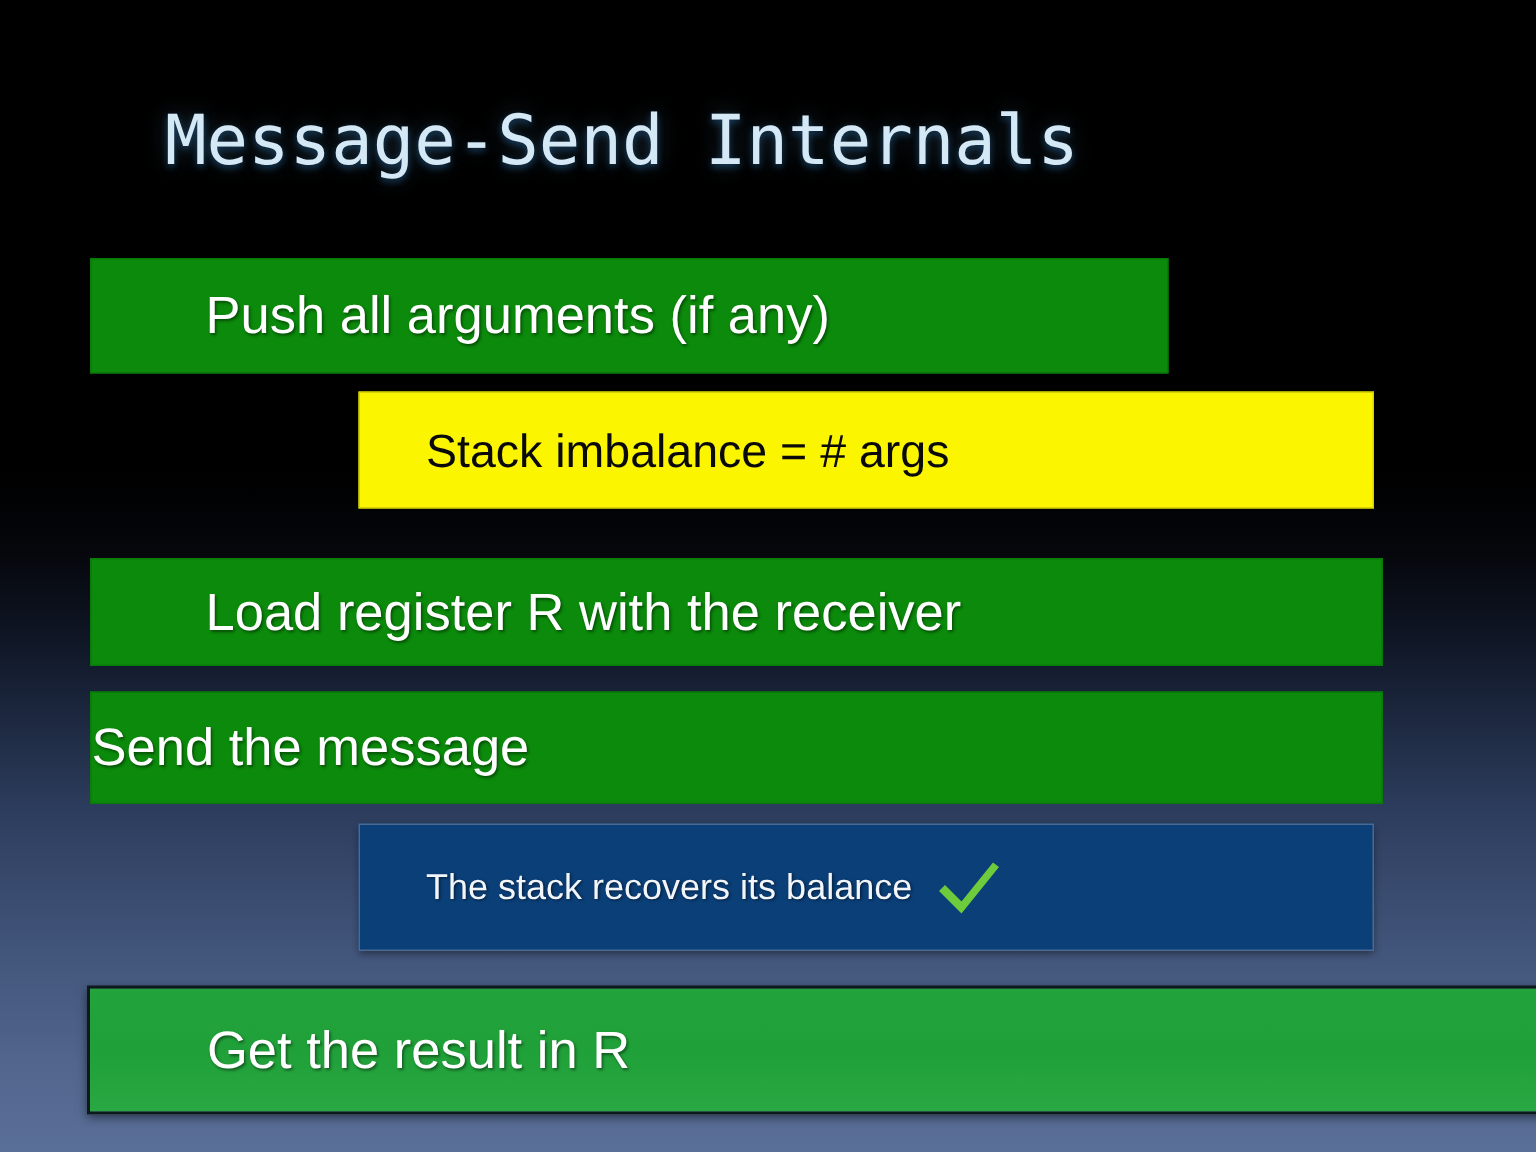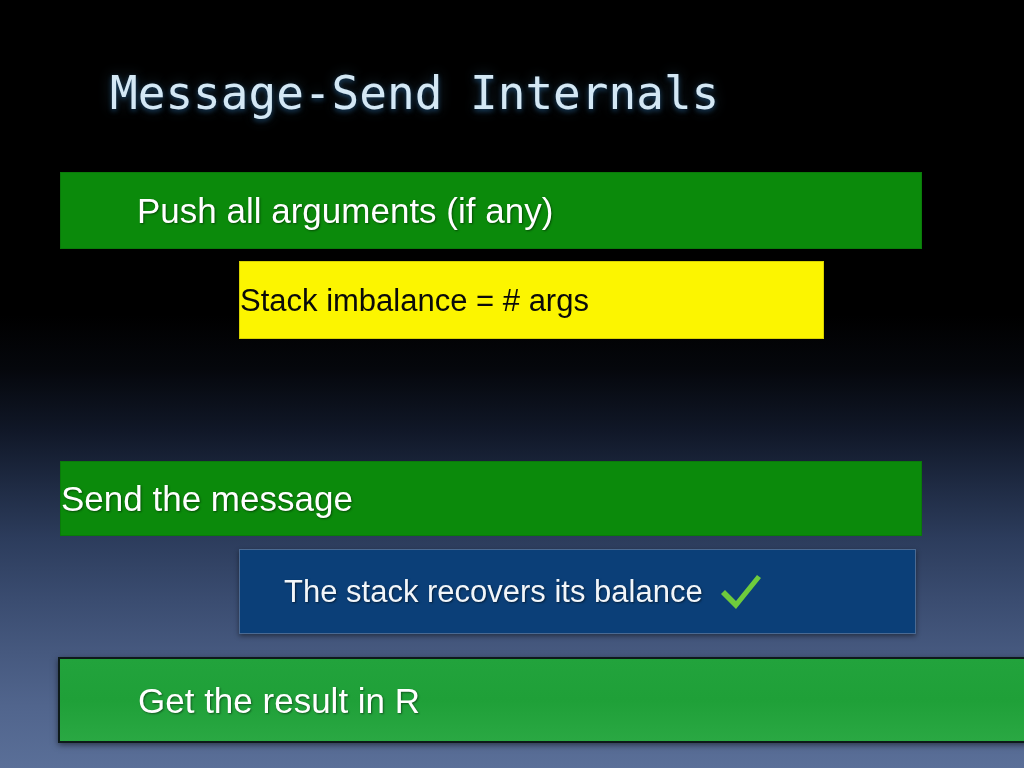--- a/index.html
+++ b/index.html
@@ -82,21 +82,21 @@
   }
 
   
   .box-navy {
     background: #0b3f78;
     border: 1px solid #4a6a93;
     box-shadow: 0 2px 5px rgba(0,0,0,0.45);
   }
   .box-navy .step-label {
     color: #f2f6fa;
-    font-size: 31px;
+    font-size: 24px;
     text-shadow: 1px 1px 2px rgba(0,0,0,0.5);
   }
 
   
   .box-green-bright {
     background: linear-gradient(to bottom, #22a33c 0%, #1fa038 50%, #2aa843 100%);
     border: 2px solid #0d1a1a;
     box-shadow: 0 2px 6px rgba(0,0,0,0.5);
   }
   .box-green-bright .step-label {
@@ -114,28 +114,31 @@
     flex: 0 0 auto;
   }
 </style>
 </head>
 <body>
 
 <div id="slide">
 
   <div id="slide-title">Message-Send Internals</div>
 
-  <div class="step-box box-green-dark" style="left:60px; top:172px; width:862px; height:77px; padding-left:76px;">
+  <div class="step-box box-green-dark" style="left:60px; top:172px; width:719px; height:77px; padding-left:76px;">
     <span class="step-label">Push all arguments (if any)</span>
   </div>
 
-  <div class="step-box box-yellow" style="left:239px; top:261px; width:585px; height:78px; ">
+  <div class="step-box box-yellow" style="left:239px; top:261px; width:677px; height:78px; padding-left:44px;">
     <span class="step-label">Stack imbalance = # args</span>
   </div>
 
+  <div class="step-box box-green-dark" style="left:60px; top:372px; width:862px; height:72px; padding-left:76px;">
+    <span class="step-label">Load register R with the receiver</span>
+  </div>
 
   <div class="step-box box-green-dark" style="left:60px; top:461px; width:862px; height:75px; ">
     <span class="step-label">Send the message</span>
   </div>
 
   <div class="step-box box-navy" style="left:239px; top:549px; width:677px; height:85px; padding-left:44px;">
     <span class="step-label">The stack recovers its balance</span>
     <span class="check-icon">
       <svg width="46" height="44" viewBox="0 0 46 44" aria-hidden="true">
         <path d="M4 24 L8 20 L19 31 L40 5 L44 8 L19 39 Z" fill="#6ecb3c"></path>

